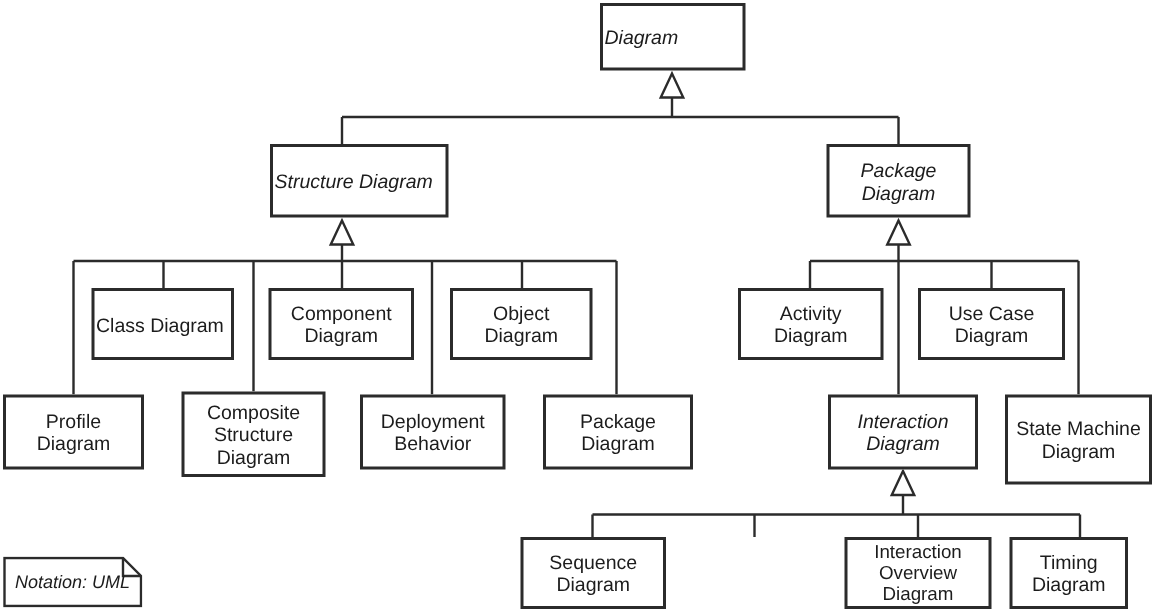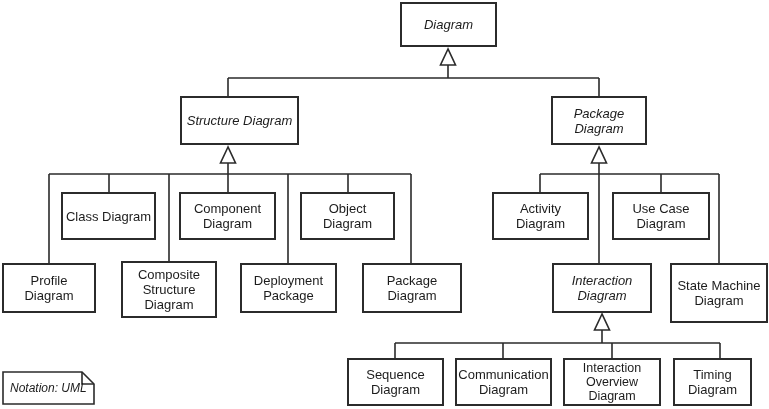--- a/index.html
+++ b/index.html
@@ -6,21 +6,20 @@
   body{font-family:"Liberation Sans",sans-serif;}
   #canvas{position:relative;width:769px;height:409px;background:#ffffff;overflow:hidden;}
   #edges{position:absolute;left:0;top:0;width:769px;height:409px;}
   .node{
     position:absolute;
     box-sizing:border-box;
     background:#ffffff;
     border:2px solid #2b2b2b;
     display:flex;
     align-items:center;
-    justify-content:center;
     text-align:center;
     font-size:13px;
     line-height:15px;
     color:#1c1c1c;
     padding:0 1px;
     cursor:default;
   }
   .node.abstract{font-style:italic;}
   .node.tight{line-height:14px;font-size:12.5px;}
   .note{
@@ -95,42 +94,39 @@
 
   <div class="node" style="left:2px;top:263px;width:94px;height:50px">
     <span>Profile Diagram</span>
   </div>
 
   <div class="node" style="left:121px;top:261px;width:96px;height:57px">
     <span>Composite Structure Diagram</span>
   </div>
 
   <div class="node" style="left:240px;top:263px;width:97px;height:50px">
-    <span>Deployment Package</span>
+    <span>Deployment Behavior</span>
   </div>
 
   <div class="node" style="left:362px;top:263px;width:100px;height:50px">
     <span>Package Diagram</span>
   </div>
 
   <div class="node abstract" style="left:552px;top:263px;width:100px;height:50px">
     <span>Interaction Diagram</span>
   </div>
 
   <div class="node" style="left:670px;top:263px;width:98px;height:60px">
     <span>State Machine Diagram</span>
   </div>
 
   <div class="node" style="left:347px;top:358px;width:97px;height:48px">
     <span>Sequence Diagram</span>
   </div>
 
-  <div class="node" style="left:455px;top:358px;width:97px;height:48px">
-    <span>Communication Diagram</span>
-  </div>
 
   <div class="node tight" style="left:563px;top:358px;width:98px;height:48px">
     <span>Interaction Overview Diagram</span>
   </div>
 
   <div class="node" style="left:673px;top:358px;width:79px;height:48px">
     <span>Timing Diagram</span>
   </div>
 
   <div class="note">

